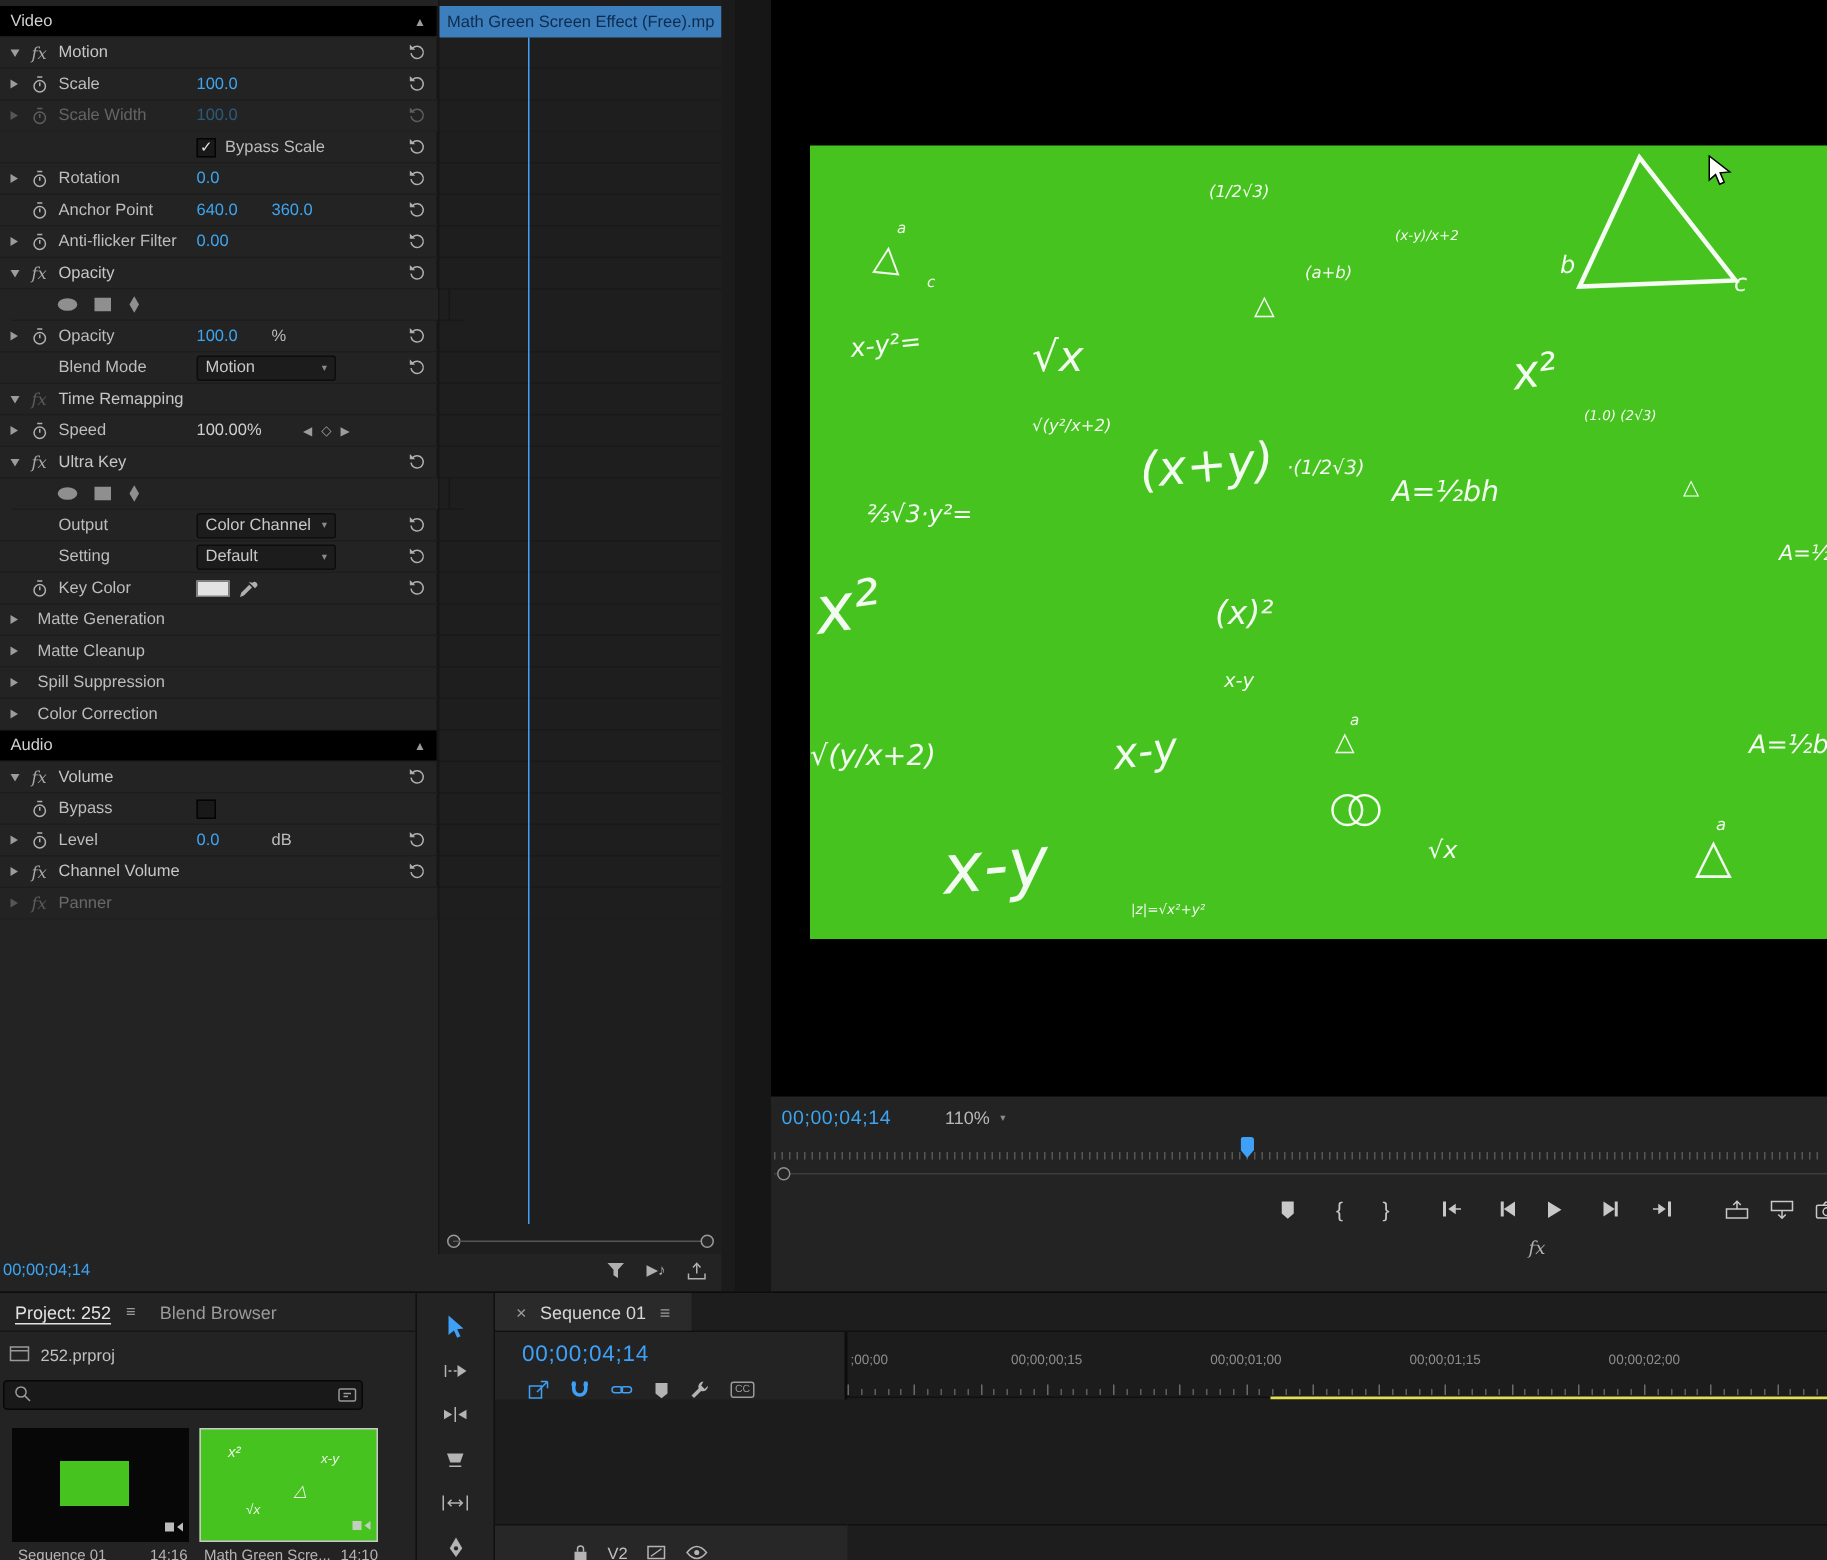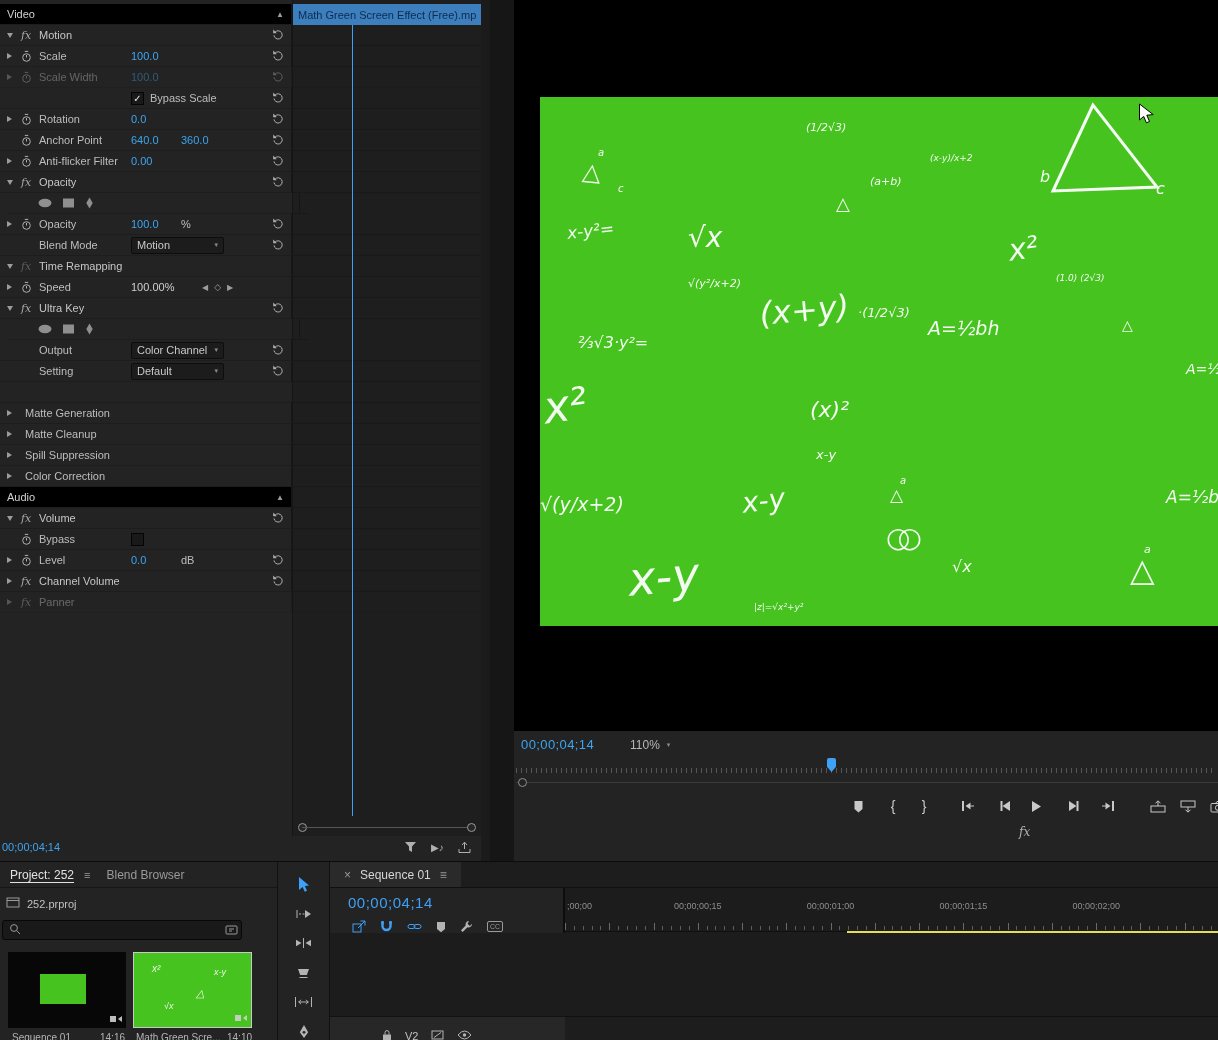--- a/index.html
+++ b/index.html
@@ -411,20 +411,41 @@
               <span class="ddv">Default</span>
               <span class="chev">▾</span>
             </span>
             <span class="resetb"><svg width="12" height="12" viewBox="0 0 12 12">
                 <path d="M3 3.2A4.1 4.1 0 1 1 2 6.4" fill="none" stroke="#b0b0b0"></path>
                 <path d="M1.2.6v3.6h3.6z" fill="#b0b0b0"></path>
               </svg></span>
           </div>
           <div class="ecr"></div>
         </div><div class="ec-row keycolor">
+          <div class="ecl">
+            <span class="tw"></span>
+            <span class="swb">
+              <svg width="11" height="13" viewBox="0 0 11 13">
+                <circle cx="5.5" cy="7.5" r="3.8" fill="none" stroke="#b0b0b0"></circle>
+                <path d="M5.5 7.5V5M3.8 1.4h3.4" stroke="#b0b0b0" fill="none"></path>
+              </svg>
+            </span>
+            <span class="plabel">Key Color</span>
+            <span class="swatch"></span>
+            <span class="maskb">
+              <svg width="13" height="13" viewBox="0 0 13 13">
+                <path d="M1 12l.8-2.8L7.2 3.8 9 5.6 3.6 11z" fill="#b0b0b0"></path>
+                <path d="M6.8 2l4.2 4.2 1-1a1.9 1.9 0 0 0-2.7-2.7z" fill="#b0b0b0"></path>
+              </svg>
+            </span>
+            <span class="resetb"><svg width="12" height="12" viewBox="0 0 12 12">
+                <path d="M3 3.2A4.1 4.1 0 1 1 2 6.4" fill="none" stroke="#b0b0b0"></path>
+                <path d="M1.2.6v3.6h3.6z" fill="#b0b0b0"></path>
+              </svg></span>
+          </div>
           <div class="ecr"></div>
         </div><div class="ec-row group">
           <div class="ecl">
             <span class="tw">
               <i class="tri-r"></i>
             </span>
             <span class="glabel">Matte Generation</span>
           </div>
           <div class="ecr"></div>
         </div><div class="ec-row group">

